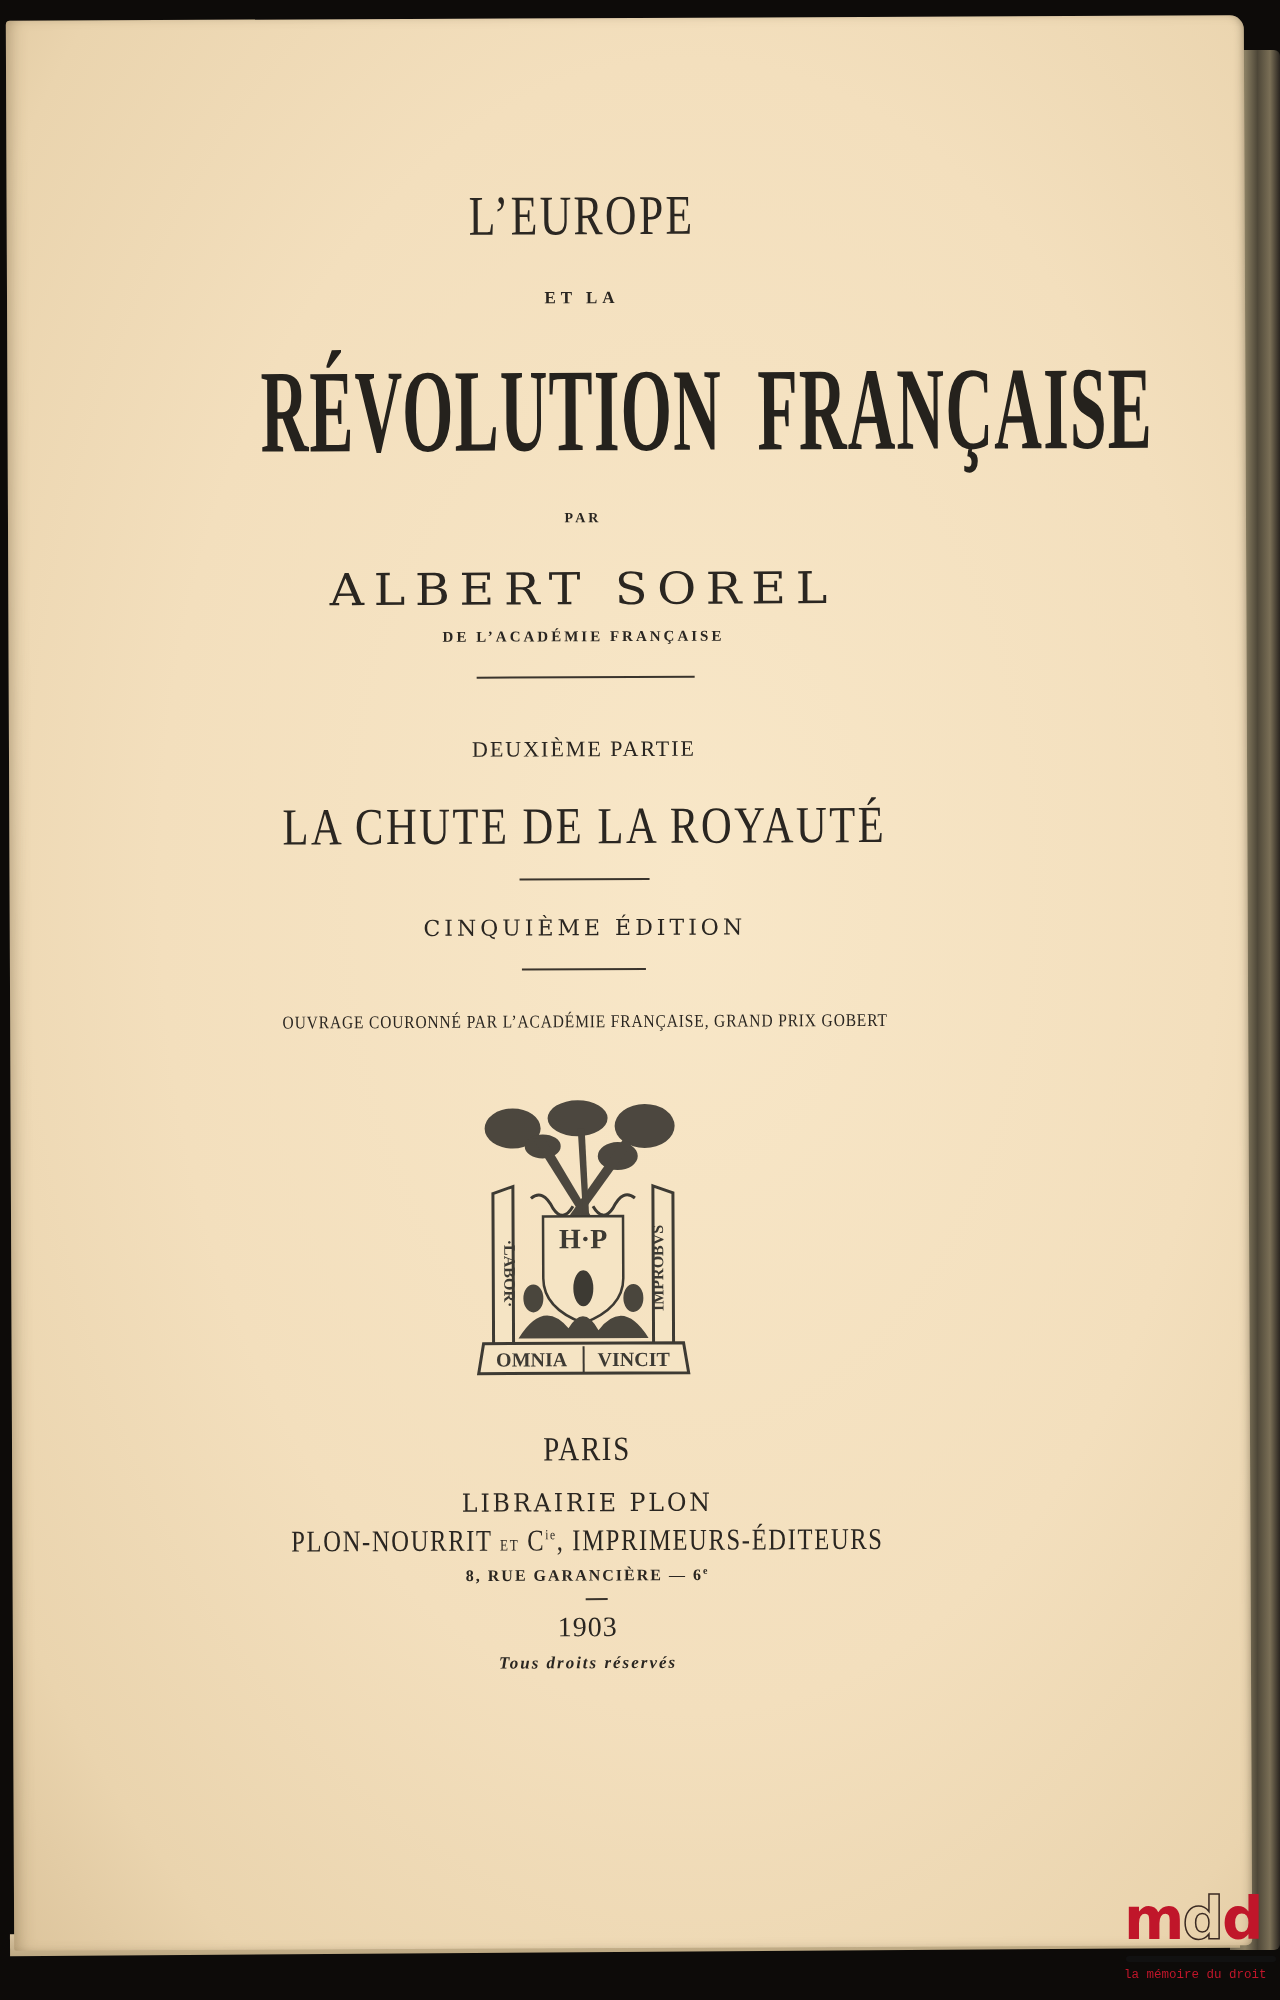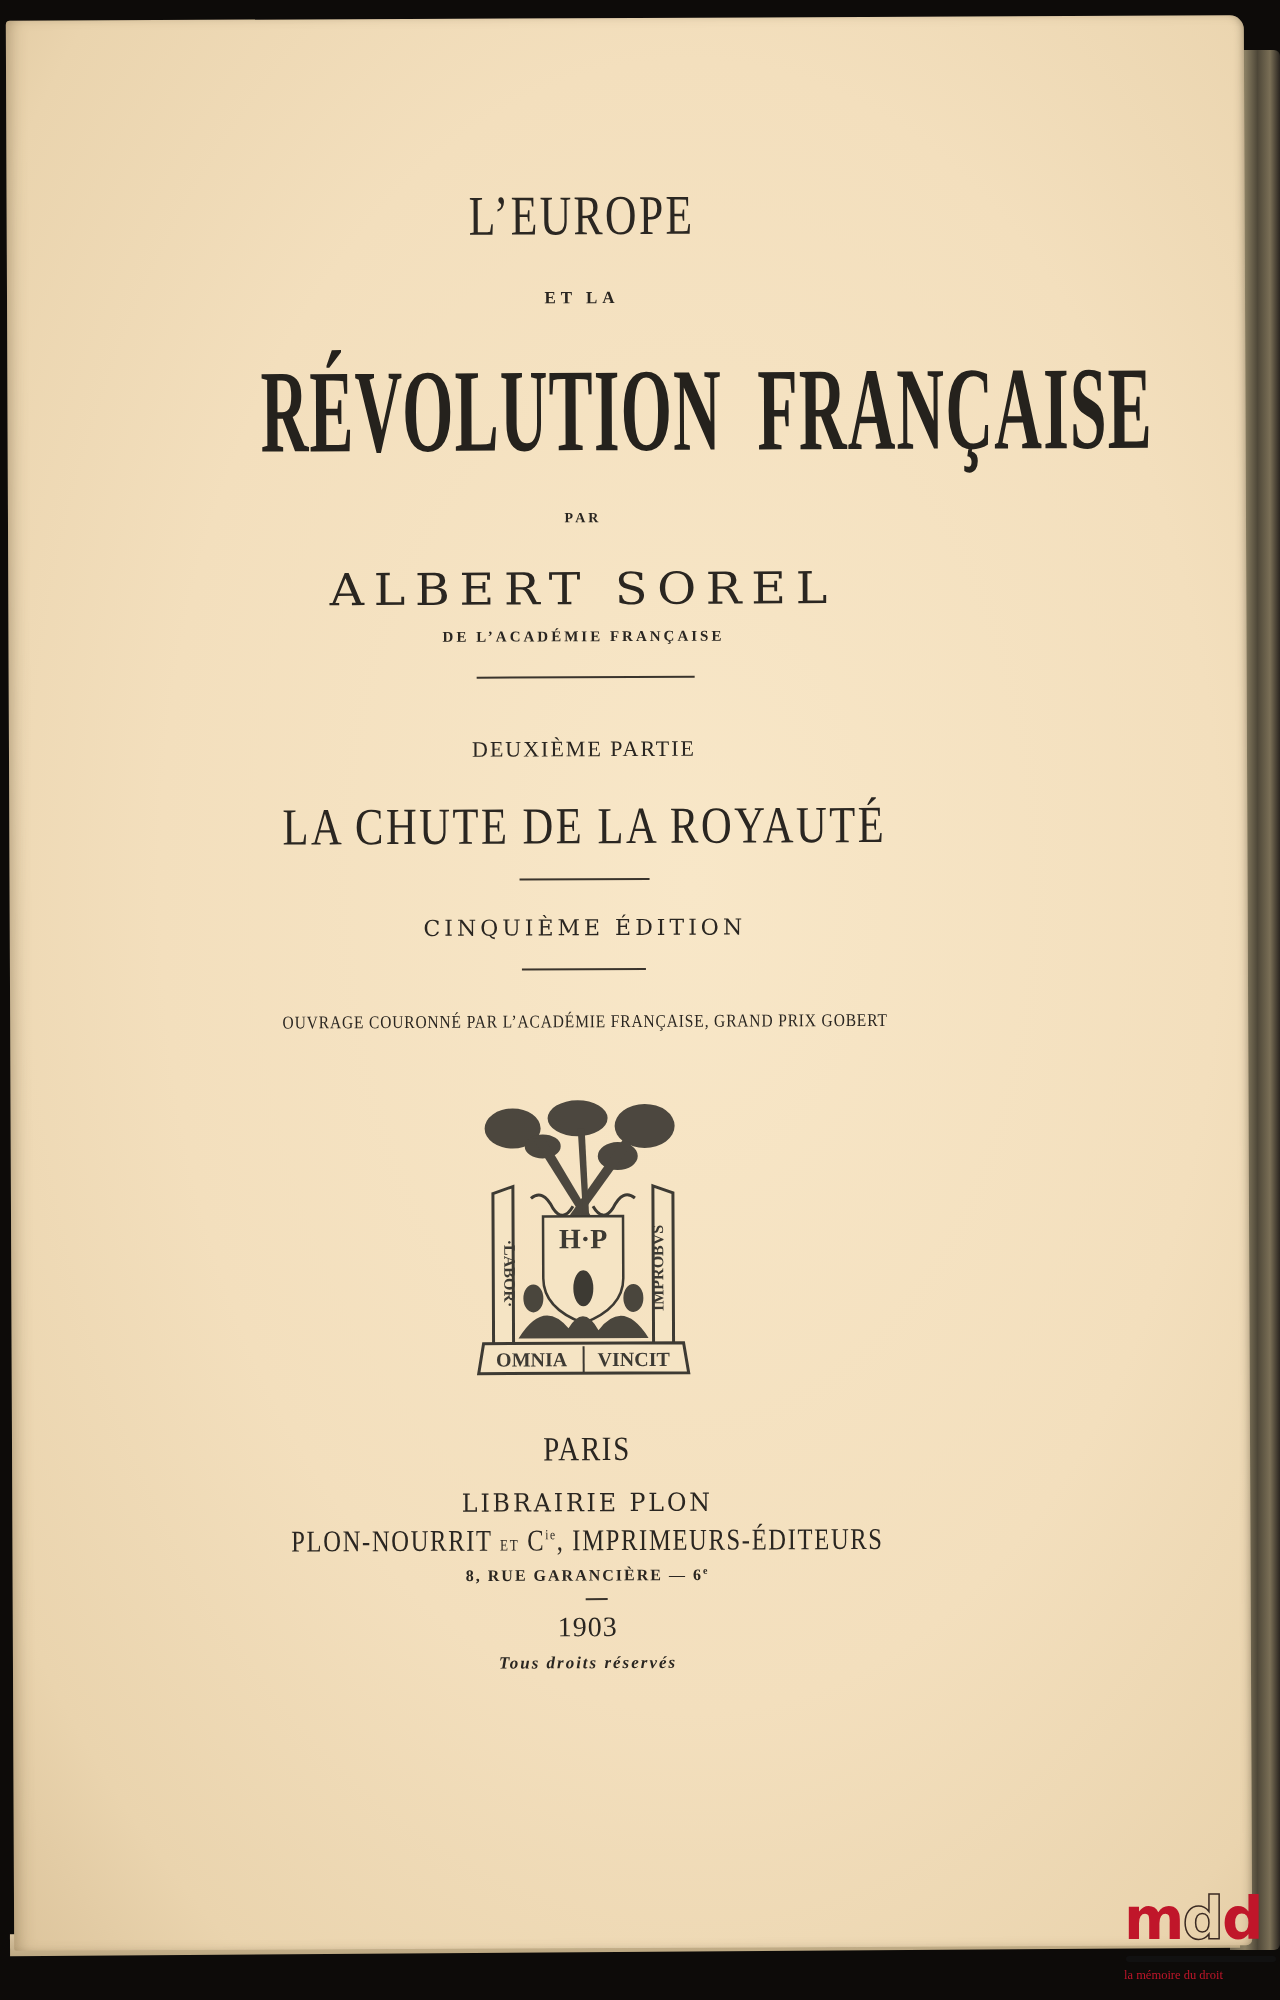--- a/index.html
+++ b/index.html
@@ -56,21 +56,21 @@
     .t-address { top: 1547px; font-size: 16px; letter-spacing: 2px; font-weight: 700; }
     .t-address sup { font-size: 10px; }
     .rule-4 { left: 573px; top: 1580px; width: 22px; }
     .t-year { top: 1593px; font-size: 28px; letter-spacing: 1px; }
     .t-rights { top: 1635px; font-size: 17px; letter-spacing: 2px; font-style: italic; font-weight: 700; }
 
     .logo { position: absolute; left: 1120px; top: 1890px; width: 160px; height: 110px; }
     .logo-mdd { position: absolute; left: 4px; top: 0; font-family: "DejaVu Sans", sans-serif; font-size: 58px; font-weight: 700; color: #c0162a; letter-spacing: -2px; line-height: 1; text-align: center; }
     .logo-mdd .outline { color: transparent; -webkit-text-stroke: 1.5px #3a2a22; }
     .logo-bar { position: absolute; left: 6px; top: 66px; width: 150px; height: 6px; background: #111; border-radius: 3px; }
-    .logo-tag { position: absolute; left: 4px; top: 78px; font-family: Liberation Serif, serif; font-size: 12.5px; color: #c0162a; white-space: nowrap; }
+    .logo-tag { position: absolute; left: 4px; top: 78px; font-family: Liberation Mono, monospace; font-size: 12.5px; color: #c0162a; white-space: nowrap; }
   </style>
 </head>
 <body>
 
 <div class="page-stack"></div>
 <div class="page-bottom-edges"></div>
 
 <div class="page">
   <div class="content">
     <div class="line t-europe">L’EUROPE</div>

